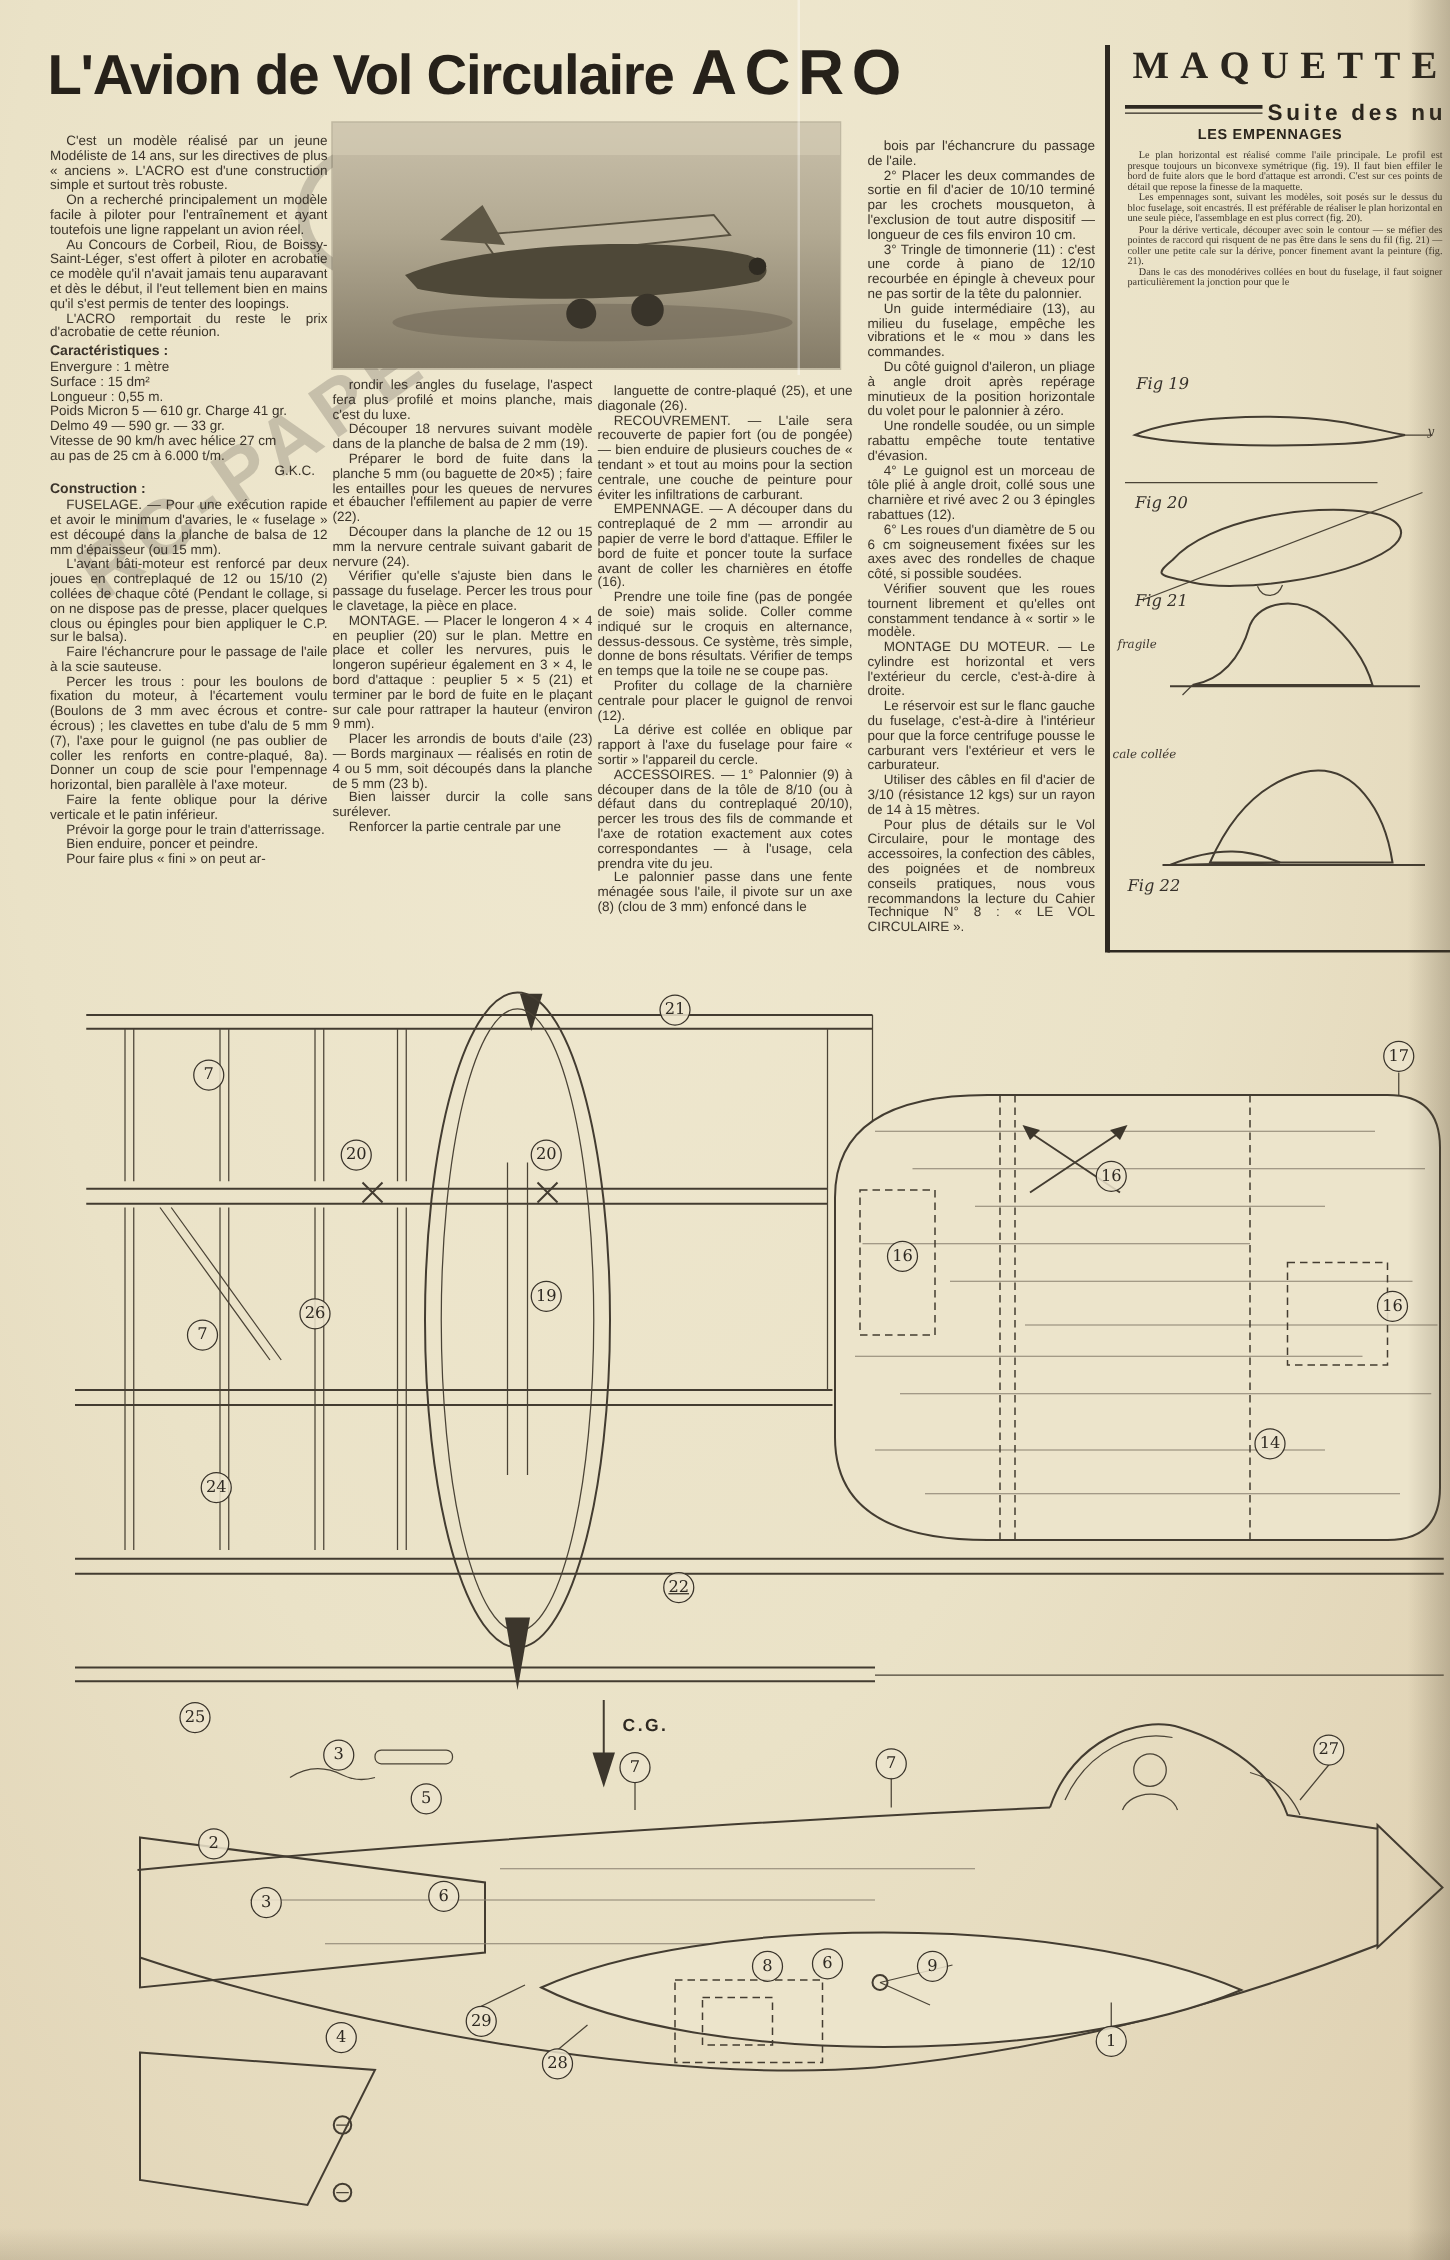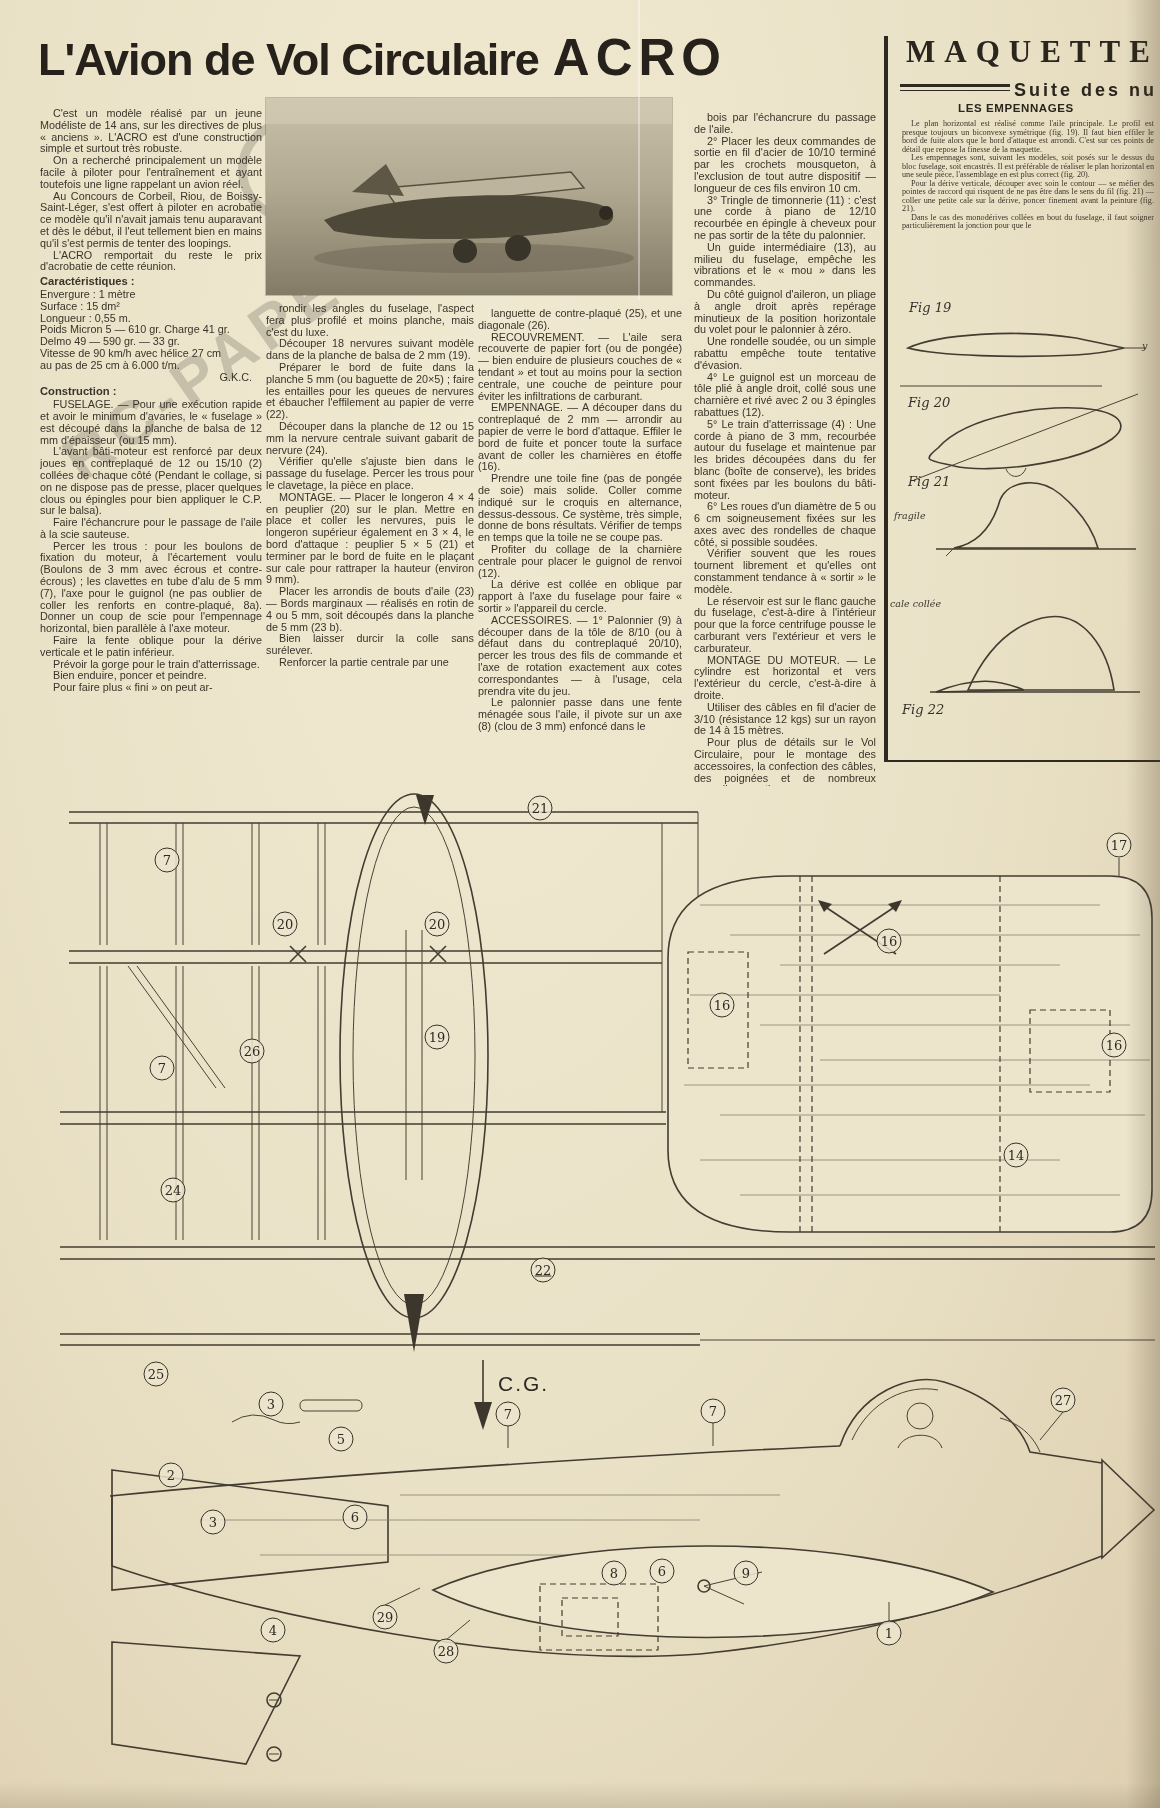--- a/index.html
+++ b/index.html
@@ -63,21 +63,21 @@
   #col3{left:478px;top:308px;width:204px;height:478px}
   #col4{left:694px;top:112px;width:182px;height:674px}
 
   
   .plan-svg{position:absolute;left:0;top:786px;width:1160px;height:1022px}
   #callout-layer{position:absolute;left:0;top:0;width:1040px;height:1808px;pointer-events:none}
   .callout{position:absolute;transform:translate(-50%,-50%);width:25px;height:25px;
     border:1.7px solid #39332a;border-radius:50%;background:rgba(236,228,205,.85);
     font-family:"DejaVu Serif",serif;font-size:13px;color:#2e2922;
     display:flex;align-items:center;justify-content:center}
-  .cg-label{position:absolute;left:498px;top:1372px;font-weight:400;font-size:21px;
+  .cg-label{position:absolute;left:498px;top:1372px;font-weight:700;font-size:14px;
     letter-spacing:2px;color:#2e2922}
 
   svg .ink{stroke:#433c31;fill:none;stroke-width:1.6}
   svg .thin{stroke:#4a4336;fill:none;stroke-width:1}
   svg .grain{stroke:#8a8170;fill:none;stroke-width:.8}
   svg .dash{stroke:#433c31;fill:none;stroke-width:1.2;stroke-dasharray:6 4}
   svg .fillink{fill:#3c362c;stroke:none}
   svg .paper{fill:#ece4cb}
 </style>
 </head>
@@ -161,25 +161,24 @@
       <p class="p">Le palonnier passe dans une fente ménagée sous l'aile, il pivote sur un axe (8) (clou de 3 mm) enfoncé dans le</p>
     </section>
   <section class="col" id="col4">
       <p class="p">bois par l'échancrure du passage de l'aile.</p>
       <p class="p">2° Placer les deux commandes de sortie en fil d'acier de 10/10 terminé par les crochets mousqueton, à l'exclusion de tout autre dispositif — longueur de ces fils environ 10 cm.</p>
       <p class="p">3° Tringle de timonnerie (11) : c'est une corde à piano de 12/10 recourbée en épingle à cheveux pour ne pas sortir de la tête du palonnier.</p>
       <p class="p">Un guide intermédiaire (13), au milieu du fuselage, empêche les vibrations et le « mou » dans les commandes.</p>
       <p class="p">Du côté guignol d'aileron, un pliage à angle droit après repérage minutieux de la position horizontale du volet pour le palonnier à zéro.</p>
       <p class="p">Une rondelle soudée, ou un simple rabattu empêche toute tentative d'évasion.</p>
       <p class="p">4° Le guignol est un morceau de tôle plié à angle droit, collé sous une charnière et rivé avec 2 ou 3 épingles rabattues (12).</p>
-      <p class="p">5° Le train d'atterrissage (4) : Une corde à piano de 3 mm, recourbée autour du fuselage et maintenue par les brides découpées dans du fer blanc (boîte de conserve), les brides sont fixées par les boulons du bâti-moteur.</p>
       <p class="p">6° Les roues d'un diamètre de 5 ou 6 cm soigneusement fixées sur les axes avec des rondelles de chaque côté, si possible soudées.</p>
       <p class="p">Vérifier souvent que les roues tournent librement et qu'elles ont constamment tendance à « sortir » le modèle.</p>
+      <p class="p">MONTAGE DU MOTEUR. — Le cylindre est horizontal et vers l'extérieur du cercle, c'est-à-dire à droite.</p>
       <p class="p">Le réservoir est sur le flanc gauche du fuselage, c'est-à-dire à l'intérieur pour que la force centrifuge pousse le carburant vers l'extérieur et vers le carburateur.</p>
-      <p class="p">MONTAGE DU MOTEUR. — Le cylindre est horizontal et vers l'extérieur du cercle, c'est-à-dire à droite.</p>
       <p class="p">Utiliser des câbles en fil d'acier de 3/10 (résistance 12 kgs) sur un rayon de 14 à 15 mètres.</p>
       <p class="p">Pour plus de détails sur le Vol Circulaire, pour le montage des accessoires, la confection des câbles, des poignées et de nombreux conseils pratiques, nous vous recommandons la lecture du Cahier Technique N° 8 : « LE VOL CIRCULAIRE ».</p>
     </section>
 
   <aside id="panel">
     <div class="masthead-title">MAQUETTES</div>
     <div class="masthead-rules"></div>
     <div class="masthead-sub">Suite des nu</div>
     <h2 class="panel-heading">LES EMPENNAGES</h2>
     <div id="panel-paras">

